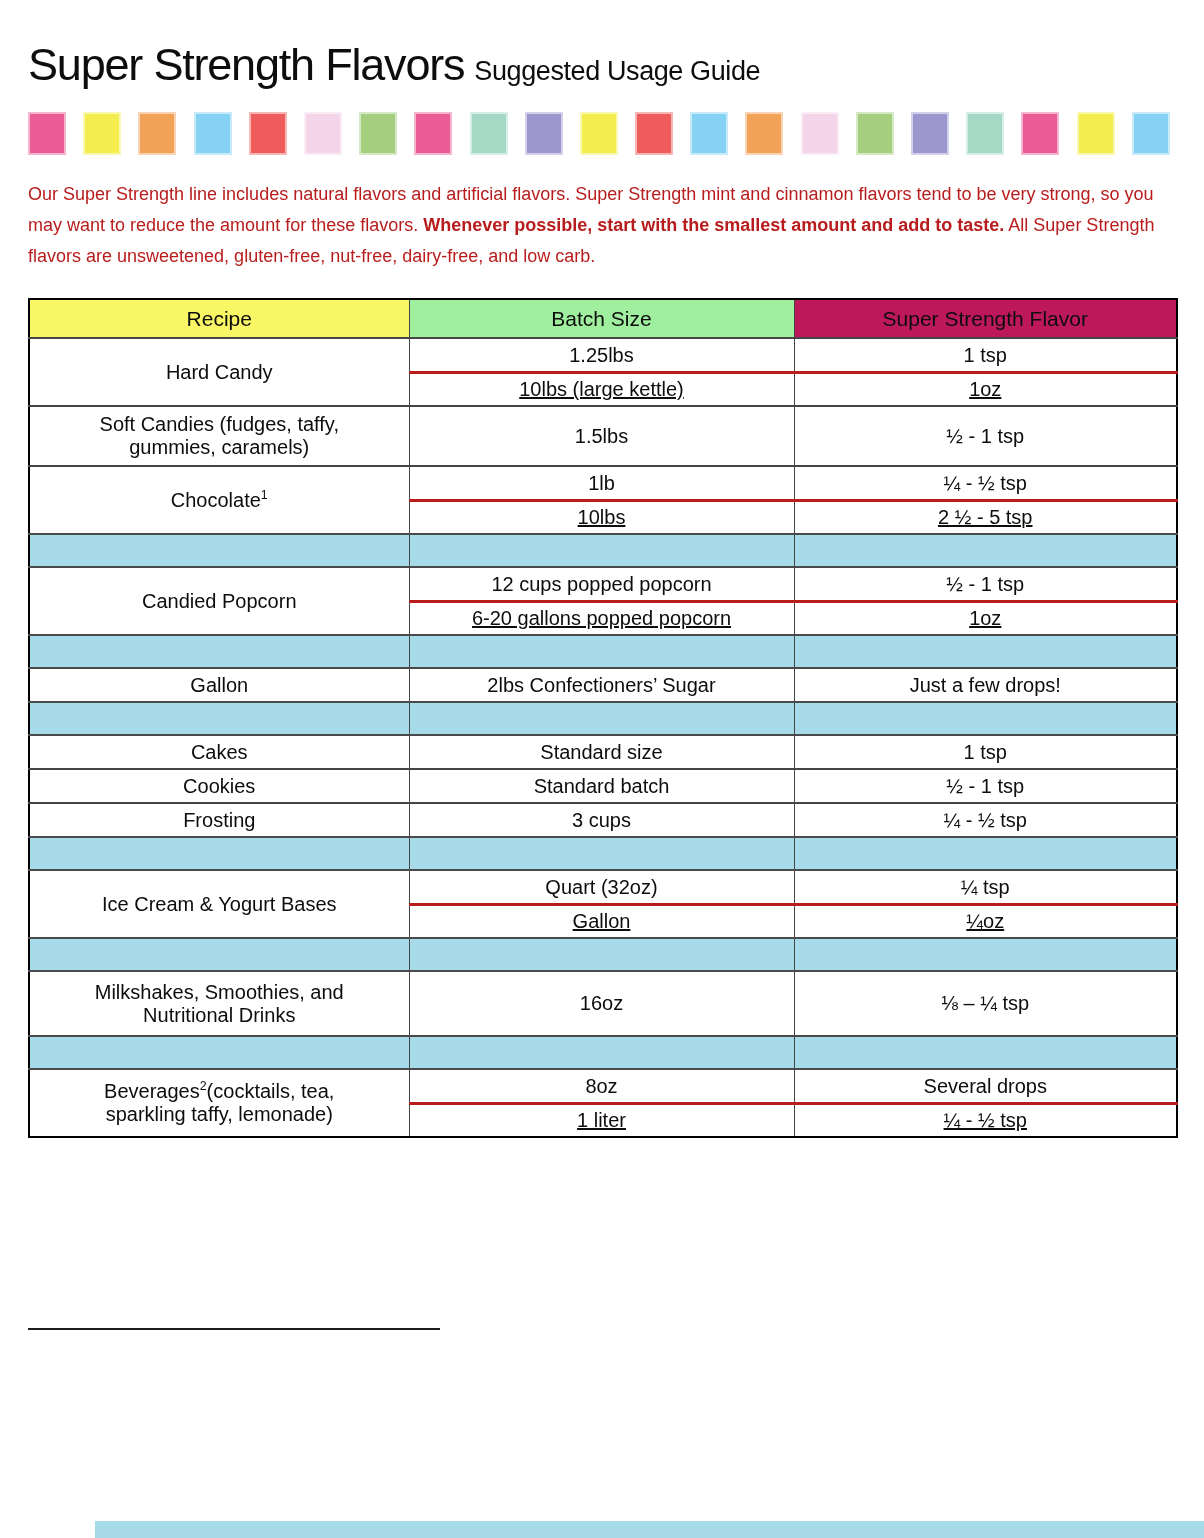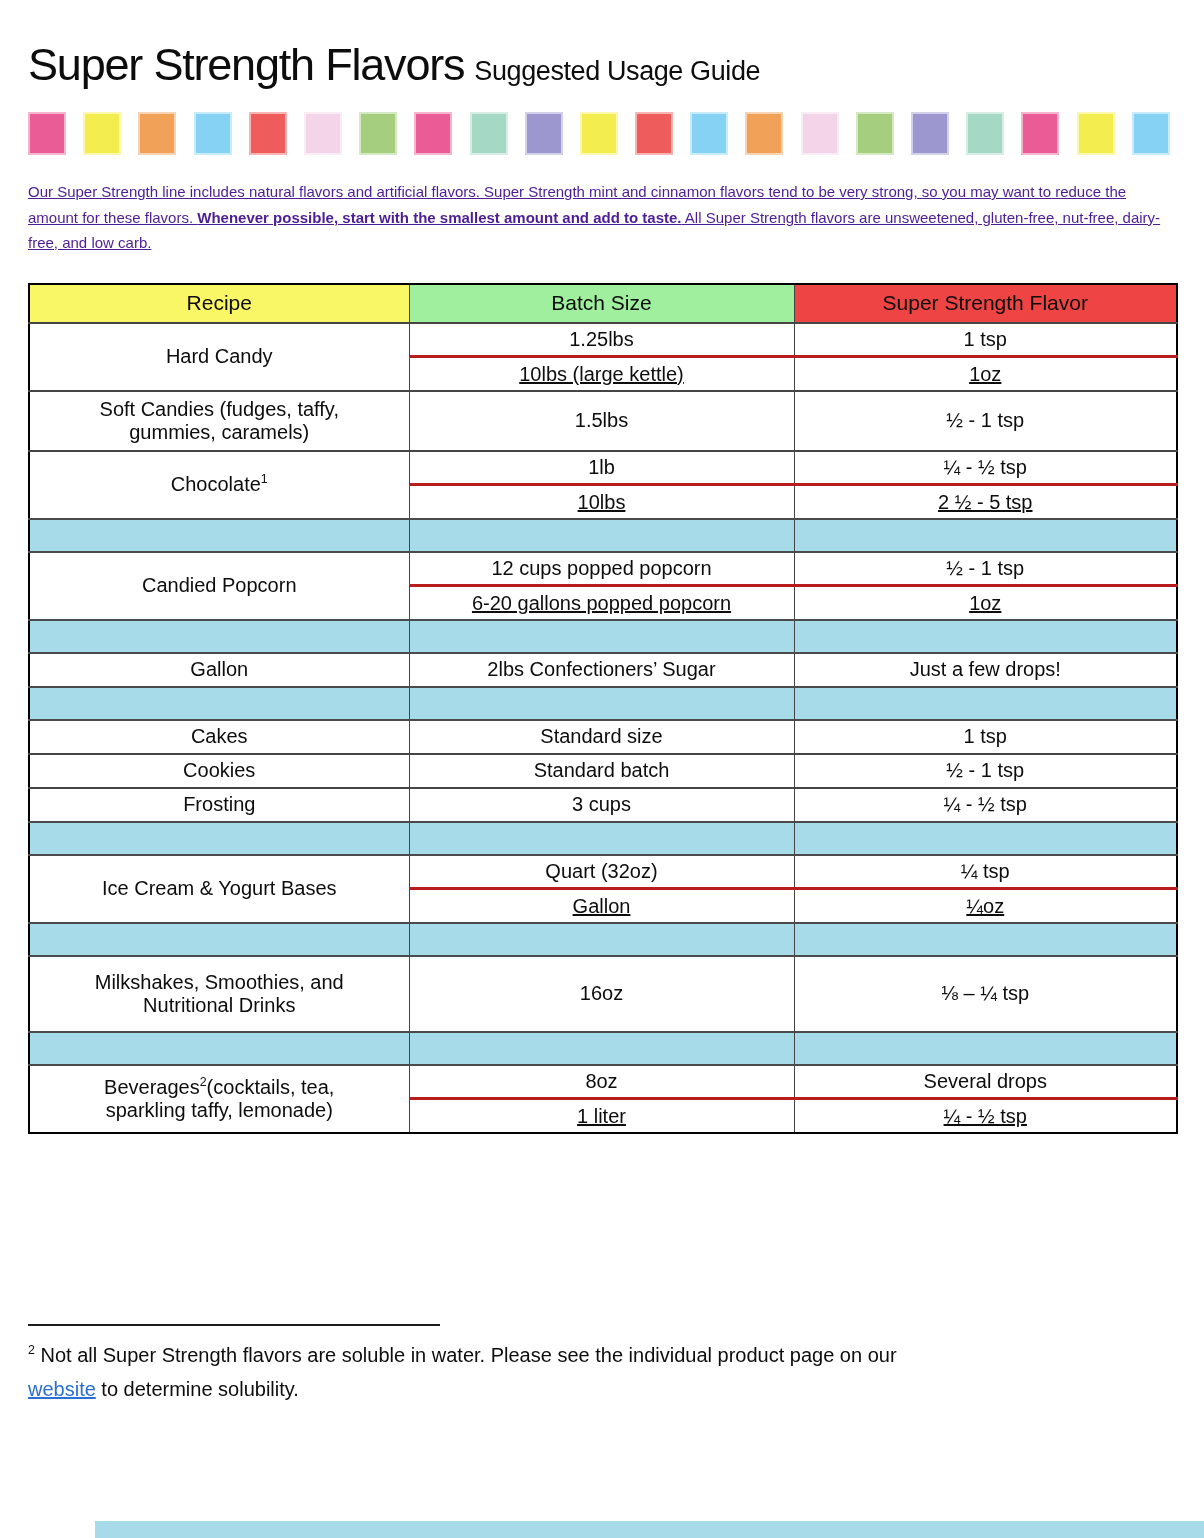--- a/index.html
+++ b/index.html
@@ -26,25 +26,24 @@
     width: 1142px;
   }
   .swatch {
     width: 38px; height: 43px;
     box-shadow: 0 0 0 2px rgba(255,255,255,0.55) inset;
   }
 
   
   .intro {
     margin: 24px 0 0 0;
-    font-size: 15px;
+    font-size: 18px;
     line-height: 1.71;
-    color: #4c1d95;
+    color: #b91c1c;
     width: 1148px;
-    text-decoration: underline;
   }
   .intro b { font-weight: 700; }
 
   
   table.usage {
     margin-top: 27px;
     width: 1148px;
     border-collapse: collapse;
     border: 2px solid #000;
     table-layout: fixed;
@@ -57,21 +56,21 @@
     text-align: center;
     vertical-align: middle;
     padding: 2px 8px;
     font-size: 20px;
     font-weight: 400;
     color: #0d0d0d;
   }
   thead th { border-top: none; height: 33px; font-size: 21px; }
   tbody tr { height: 34px; }
   tbody tr.tall-59 { height: 60px; margin-top: 16px; }
-  tbody tr.tall-64 { height: 76px; border-radius: 27px; }
+  tbody tr.tall-64 { height: 65px; border-radius: 27px; }
   tbody tr.spacer { height: 33px; }
   tbody tr.spacer td { border-top: 2px solid #4a4a4a; border-bottom: 2px solid #4a4a4a; }
   tbody tr.cont td { border-top: 3px solid #b91c1c; text-decoration: underline; }
   td.recipe { white-space: pre-line; }
   sup { font-size: 0.62em; vertical-align: super; line-height: 0; }
 
   
   .footnotes { margin-top: 190px; width: 1148px; }
   .fn-rule { width: 412px; border-top: 2px solid #1c1c1c; margin-bottom: 12px; }
   .footnote {
@@ -128,21 +127,21 @@
   <table class="usage">
     <colgroup>
         <col class="c1">
         <col class="c2">
         <col class="c3">
       </colgroup>
     <thead id="thead">
         <tr>
           <th style="background: rgb(250, 247, 102);">Recipe</th>
           <th style="background: rgb(159, 239, 158);">Batch Size</th>
-          <th style="background: #ef4444;">Super Strength Flavor</th>
+          <th style="background: #be185d;">Super Strength Flavor</th>
         </tr>
       </thead>
     <tbody id="tbody">
         <tr>
           <td class="recipe" rowspan="2"><span>Hard Candy</span></td>
           <td>1.25lbs</td>
           <td>1 tsp</td>
         </tr>
         <tr class="cont">
           <td>10lbs (large kettle)</td>
@@ -245,19 +244,17 @@
         </tr>
         <tr class="cont">
           <td>1 liter</td>
           <td>¼ - ½ tsp</td>
         </tr>
       </tbody>
   </table>
 
   <div class="footnotes" id="footnotes">
     <div class="fn-rule"></div>
-      <p class="footnote"><sup>2</sup><span> Not all Super Strength flavors are soluble in water. Please see the individual product page on our
-</span><a href="#" style="color: rgb(43, 111, 212);">website</a><span> to determine solubility.</span></p>
     </div>
 
 </div>
 
 <div class="bottom-strip" style="background: rgb(168, 219, 234);"></div>
 
 </body></html>

